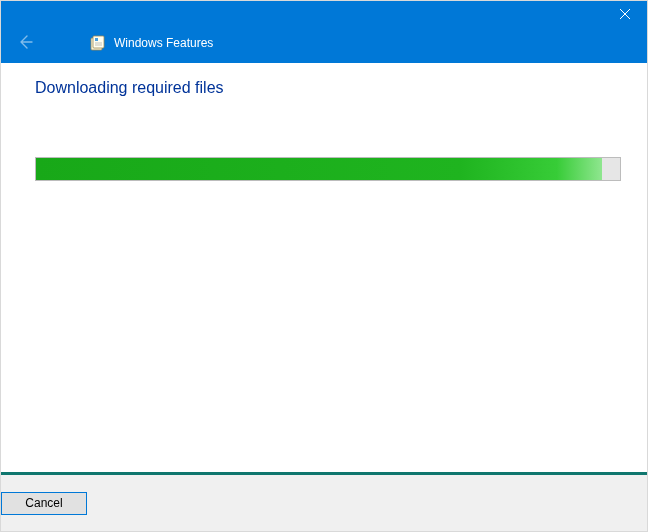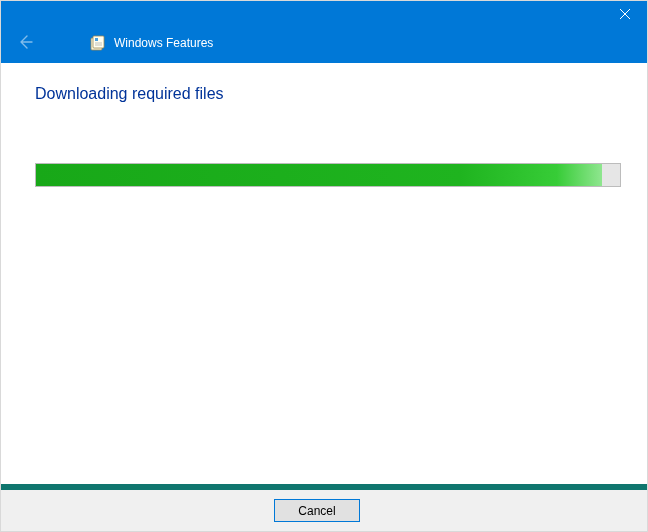--- a/index.html
+++ b/index.html
@@ -53,21 +53,21 @@
     font-size: 12px;
     line-height: 20px;
   }
   .title-row {
     display: flex;
     align-items: center;
   }
   .content {
     position: absolute;
     top: 62px; left: 0; right: 0; bottom: 47px;
-    padding: 22px 28px 0 34px;
+    padding: 16px 28px 0 34px;
   }
   .heading {
     color: #003399;
     font-size: 16px;
     font-weight: 400;
     margin: 0 0 60px 0;
   }
   .progress-wrap {
     width: 586px;
     height: 24px;
@@ -77,26 +77,26 @@
     position: relative;
   }
   .progress-fill {
     height: 100%;
     background: linear-gradient(90deg, #18a818 0%, #1fb41f 75%, #37cc37 92%, #8fe68f 100%);
     width: 97%;
   }
   .footer {
     position: absolute;
     left: 0; right: 0; bottom: 0;
-    height: 47px;
+    height: 59px;
     background: #f0f0f0;
-    border-top: 6px solid #0f766e;
+    border-top: 3px solid #0f766e;
     display: flex;
     align-items: center;
-    justify-content: center;
+    justify-content: flex-start;
     padding-right: 14px;
   }
   .btn {
     min-width: 86px;
     height: 23px;
     background: #e1e1e1;
     border: 1px solid #0078d7;
     outline: 1px solid #0078d7;
     outline-offset: -1px;
     font-family: inherit;

